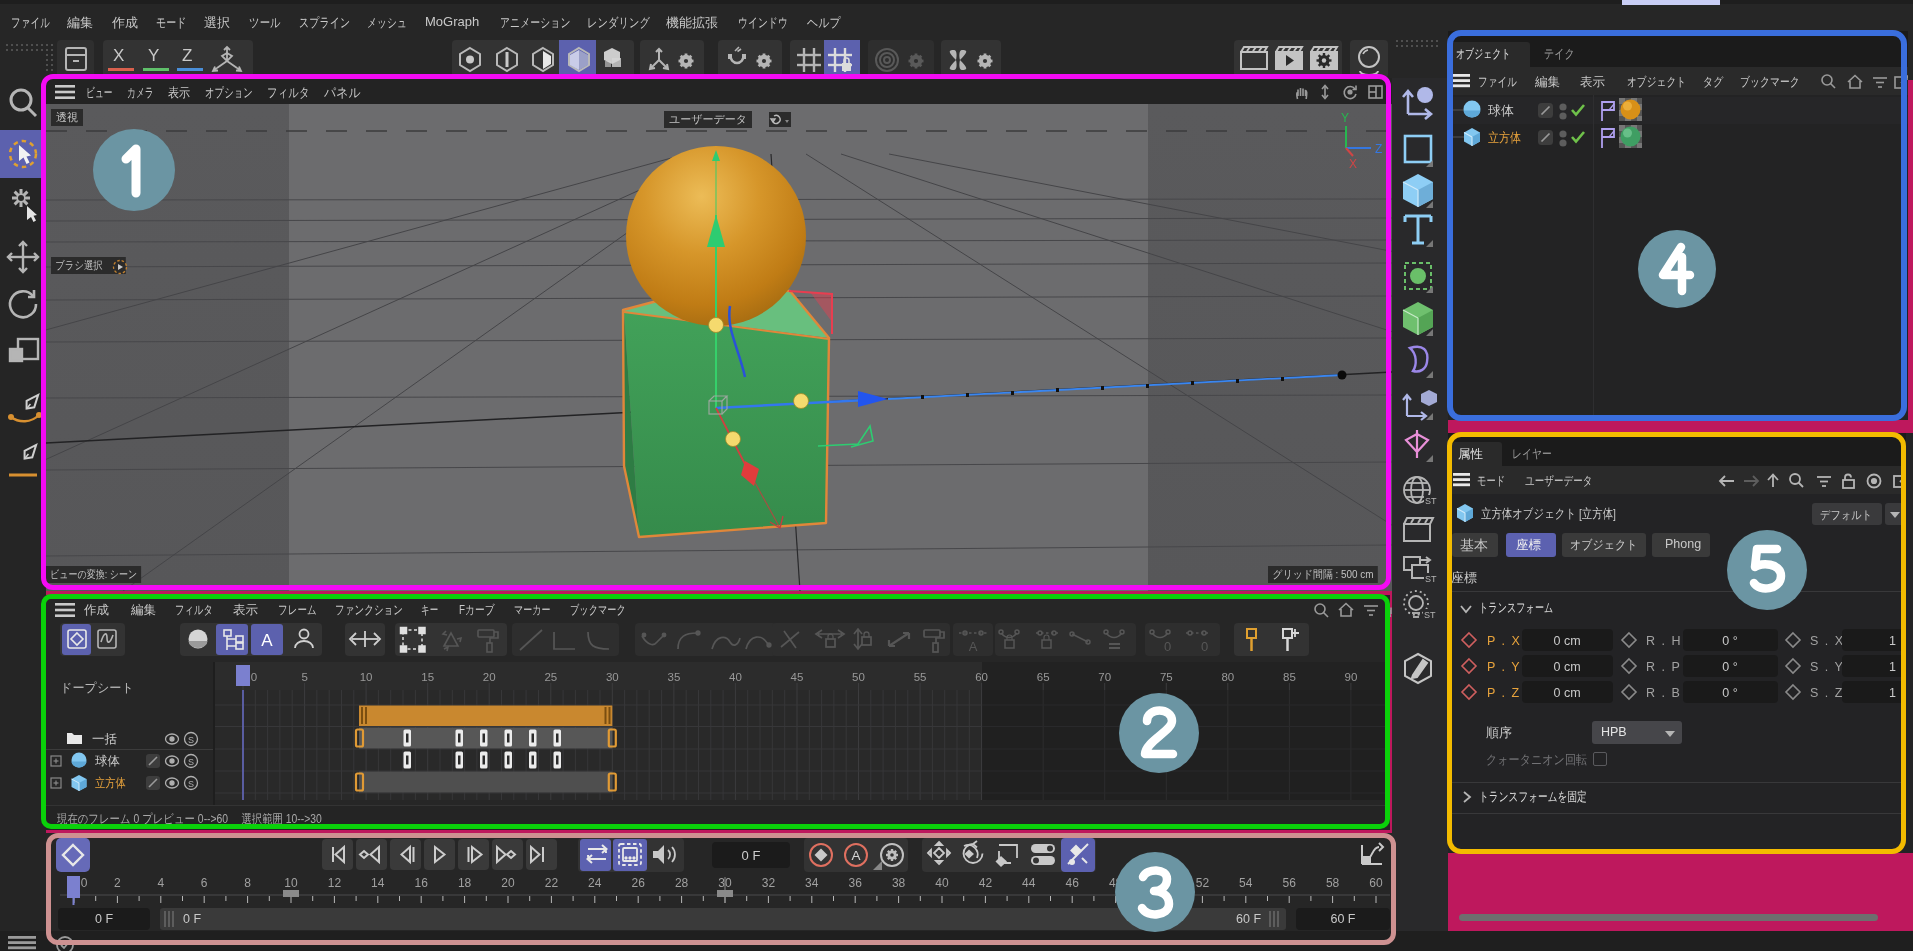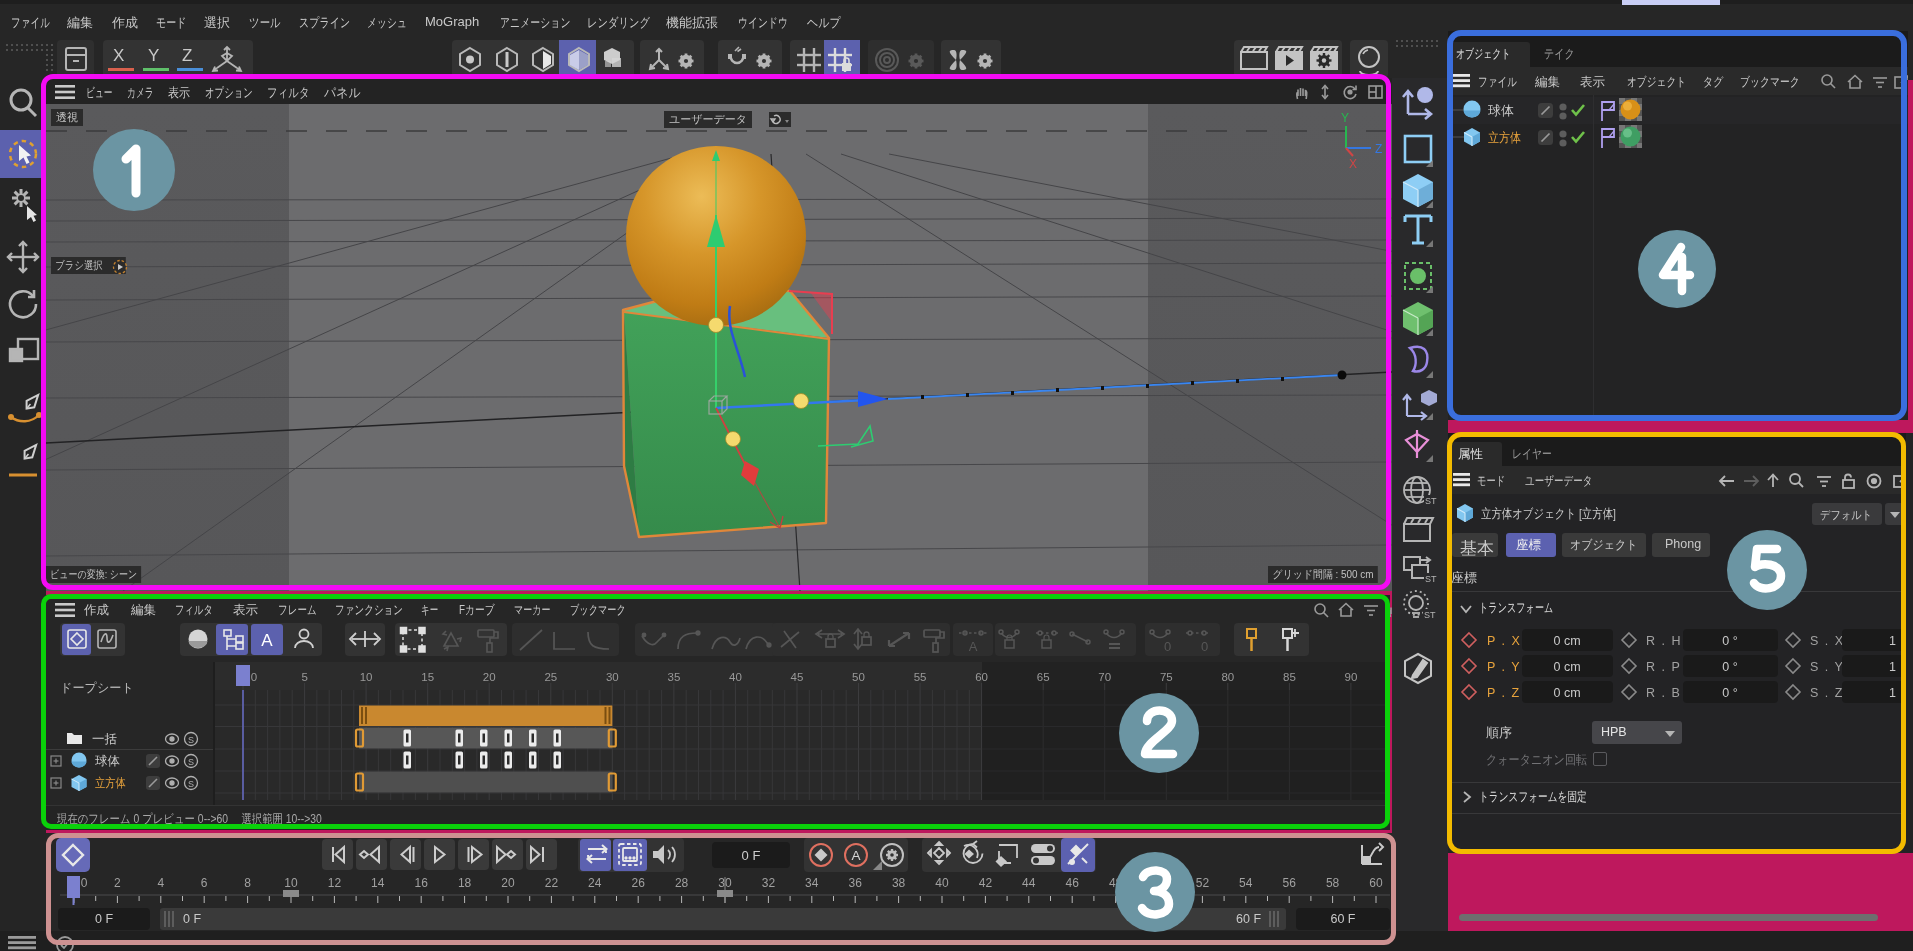--- a/index.html
+++ b/index.html
@@ -1409,21 +1409,21 @@
       </svg>
     <span class="abs jp" style="left:33px;top:72px;font-size:13px;color:#cccccc;transform:scaleX(0.8);white-space:nowrap;">立方体オブジェクト [立方体]</span>
     <div class="abs" style="left:364px;top:70px;width:70px;height:22px;background:#3a3a3c;border-radius:3px;"></div>
     <span class="abs jp" style="left:372px;top:74px;font-size:12px;color:#c9c9c9;transform:scaleX(0.85);white-space:nowrap;">デフォルト</span>
     <div class="abs" style="left:437px;top:70px;width:21px;height:22px;background:#3a3a3c;border-radius:3px;"></div>
     <svg class="abs" style="left:441px;top:78px;" width="12" height="8">
         <path d="M1 1 L11 1 L6 7 Z" fill="#b5b5b5"></path>
       </svg>
 
     <div class="abs" style="left:4px;top:100px;width:46px;height:24px;background:#3a3a3a;border-radius:3px;"></div>
-    <span class="abs jp" style="left:12px;top:104px;font-size:17px;color:#c9c9c9;white-space:nowrap;">基本</span>
+    <span class="abs jp" style="left:12px;top:104px;font-size:14px;color:#c9c9c9;white-space:nowrap;">基本</span>
     <div class="abs" style="left:58px;top:100px;width:50px;height:24px;background:#5c61b0;border-radius:3px;"></div>
     <span class="abs jp" style="left:68px;top:104px;font-size:12.5px;color:#f0f0f0;white-space:nowrap;">座標</span>
     <div class="abs" style="left:114px;top:100px;width:84px;height:24px;background:#3a3a3a;border-radius:3px;"></div>
     <span class="abs jp" style="left:122px;top:104px;font-size:12.5px;color:#c9c9c9;transform:scaleX(0.88);white-space:nowrap;">オブジェクト</span>
     <div class="abs" style="left:204px;top:100px;width:58px;height:24px;background:#3a3a3a;border-radius:3px;"></div>
     <span class="abs" style="left:217px;top:104px;font-size:12.5px;color:#c9c9c9;">Phong</span>
 
     <span class="abs" style="left:3px;top:136px;font-size:13px;color:#cccccc;">座標</span>
     <div class="abs" style="left:0;top:158px;width:458px;height:1px;background:#38383a;"></div>
     <svg class="abs" style="left:12px;top:171px;" width="12" height="10">

